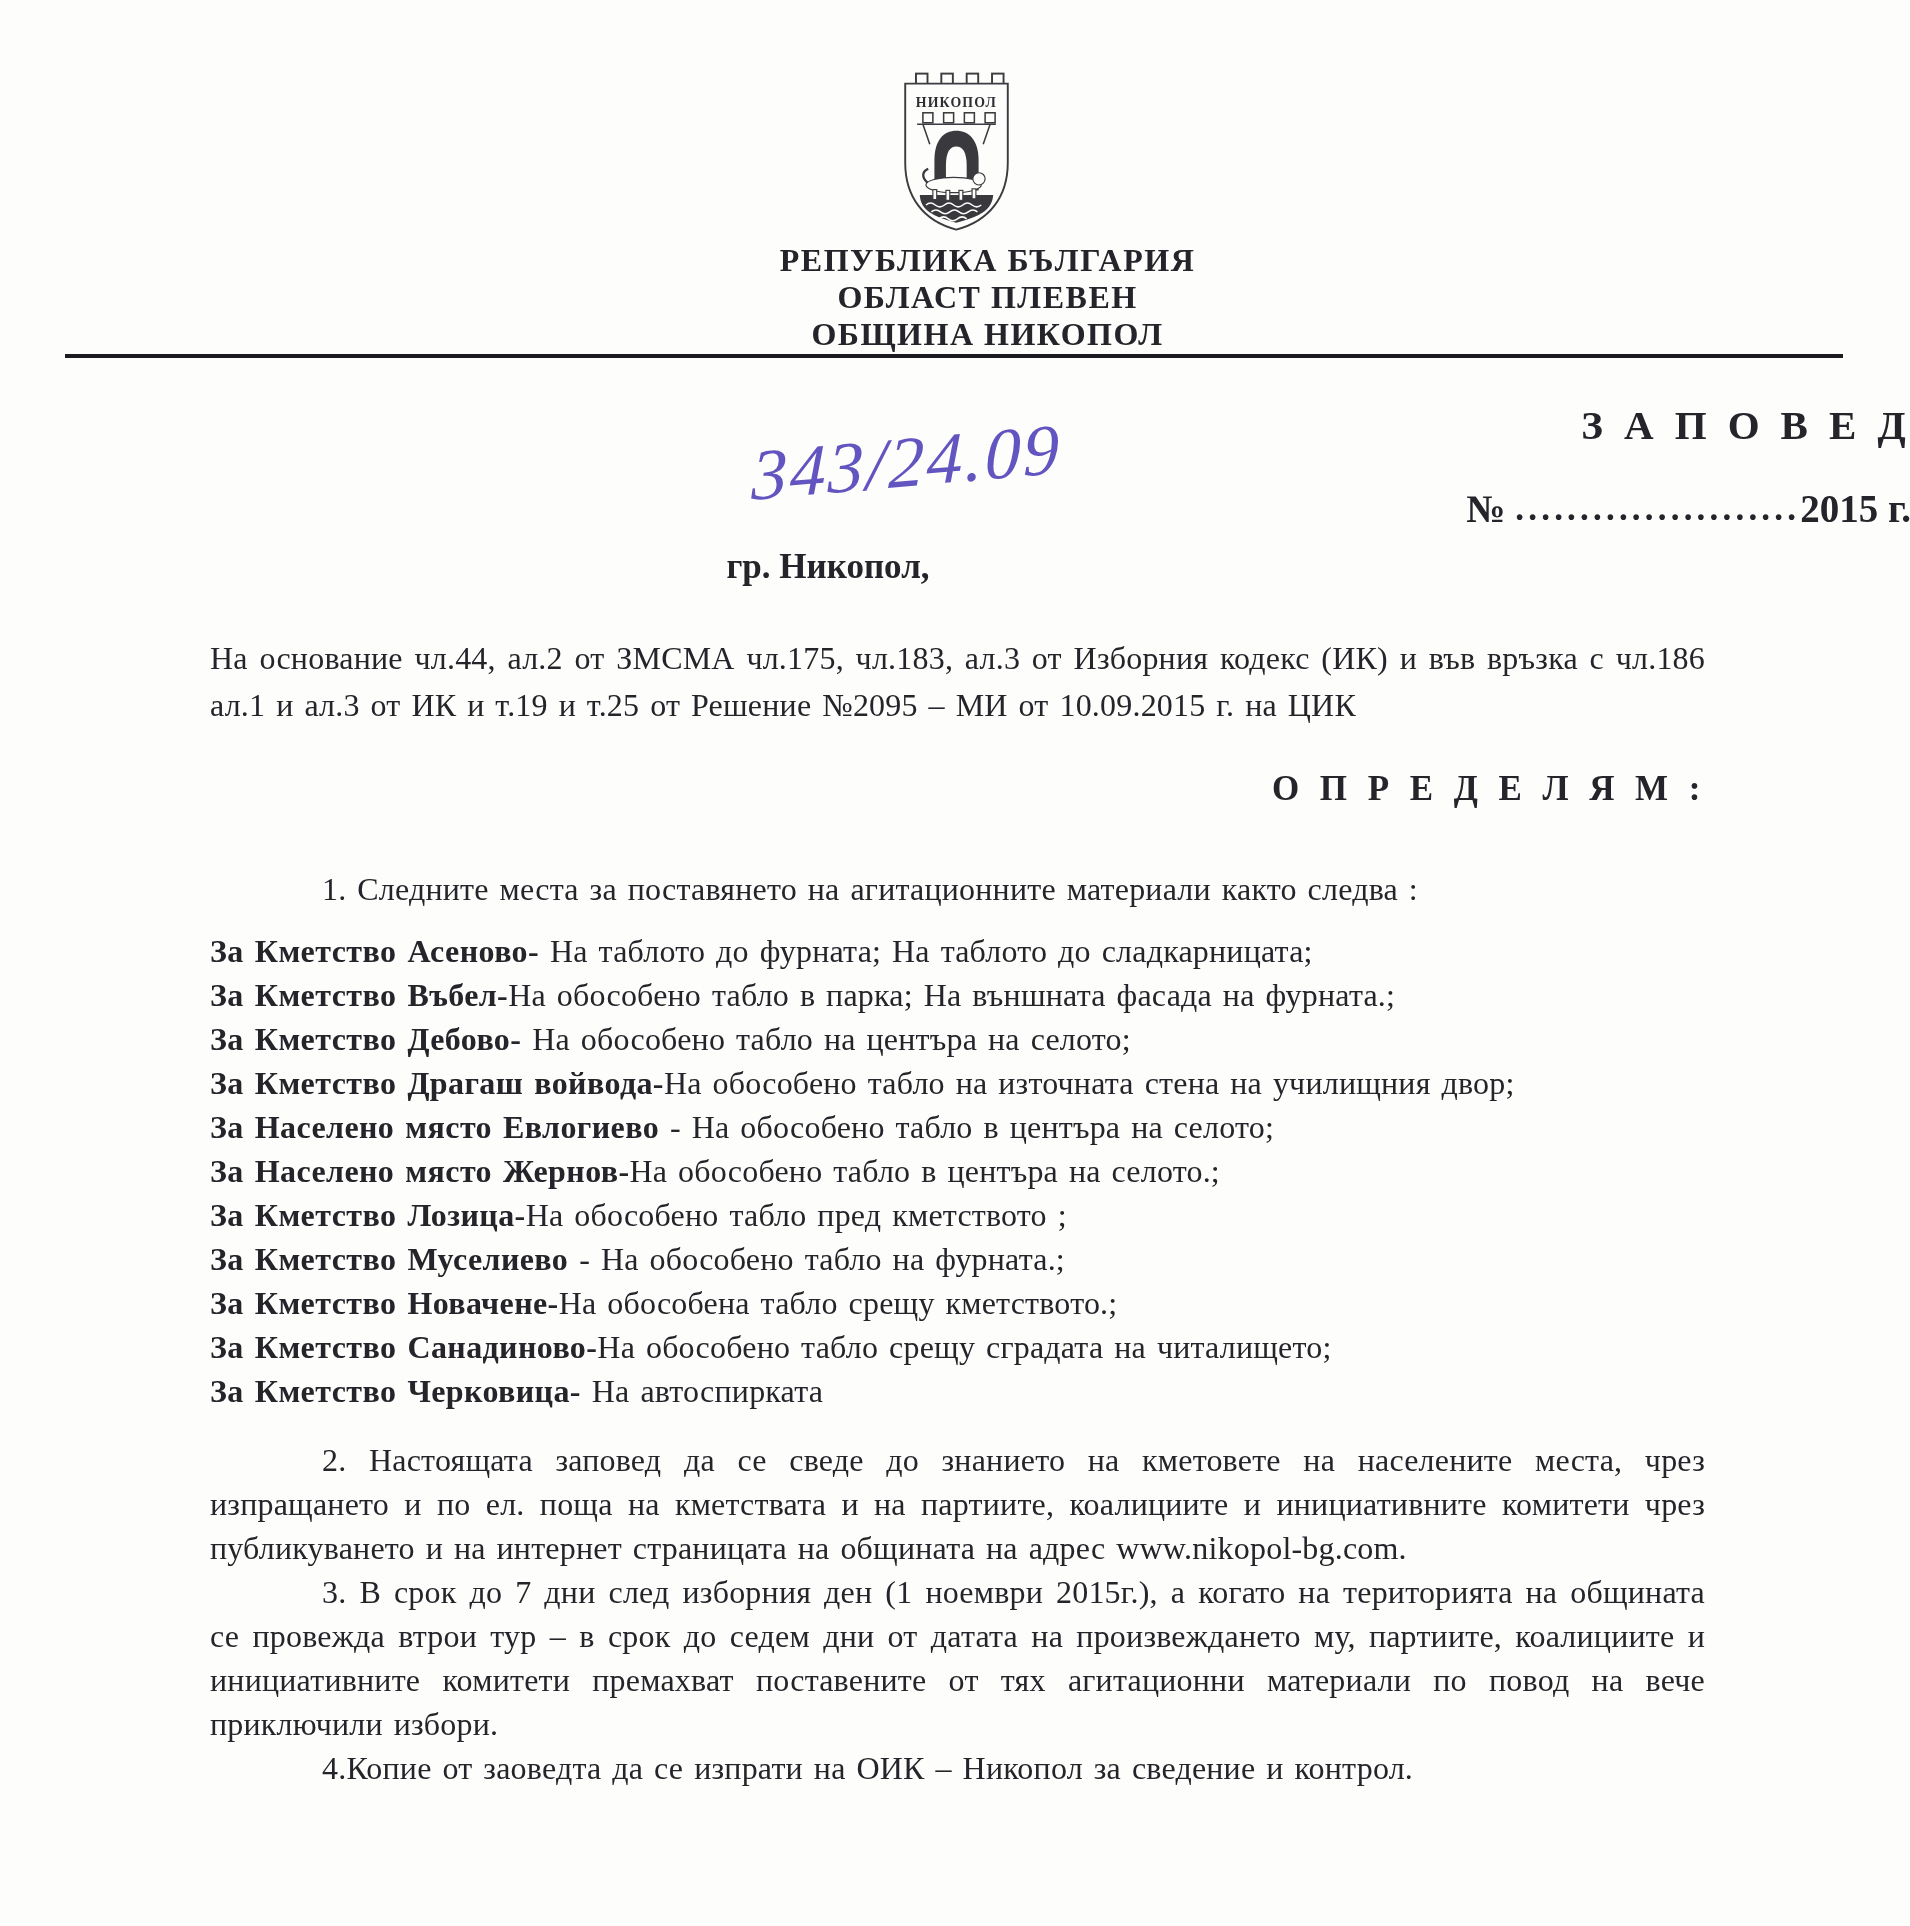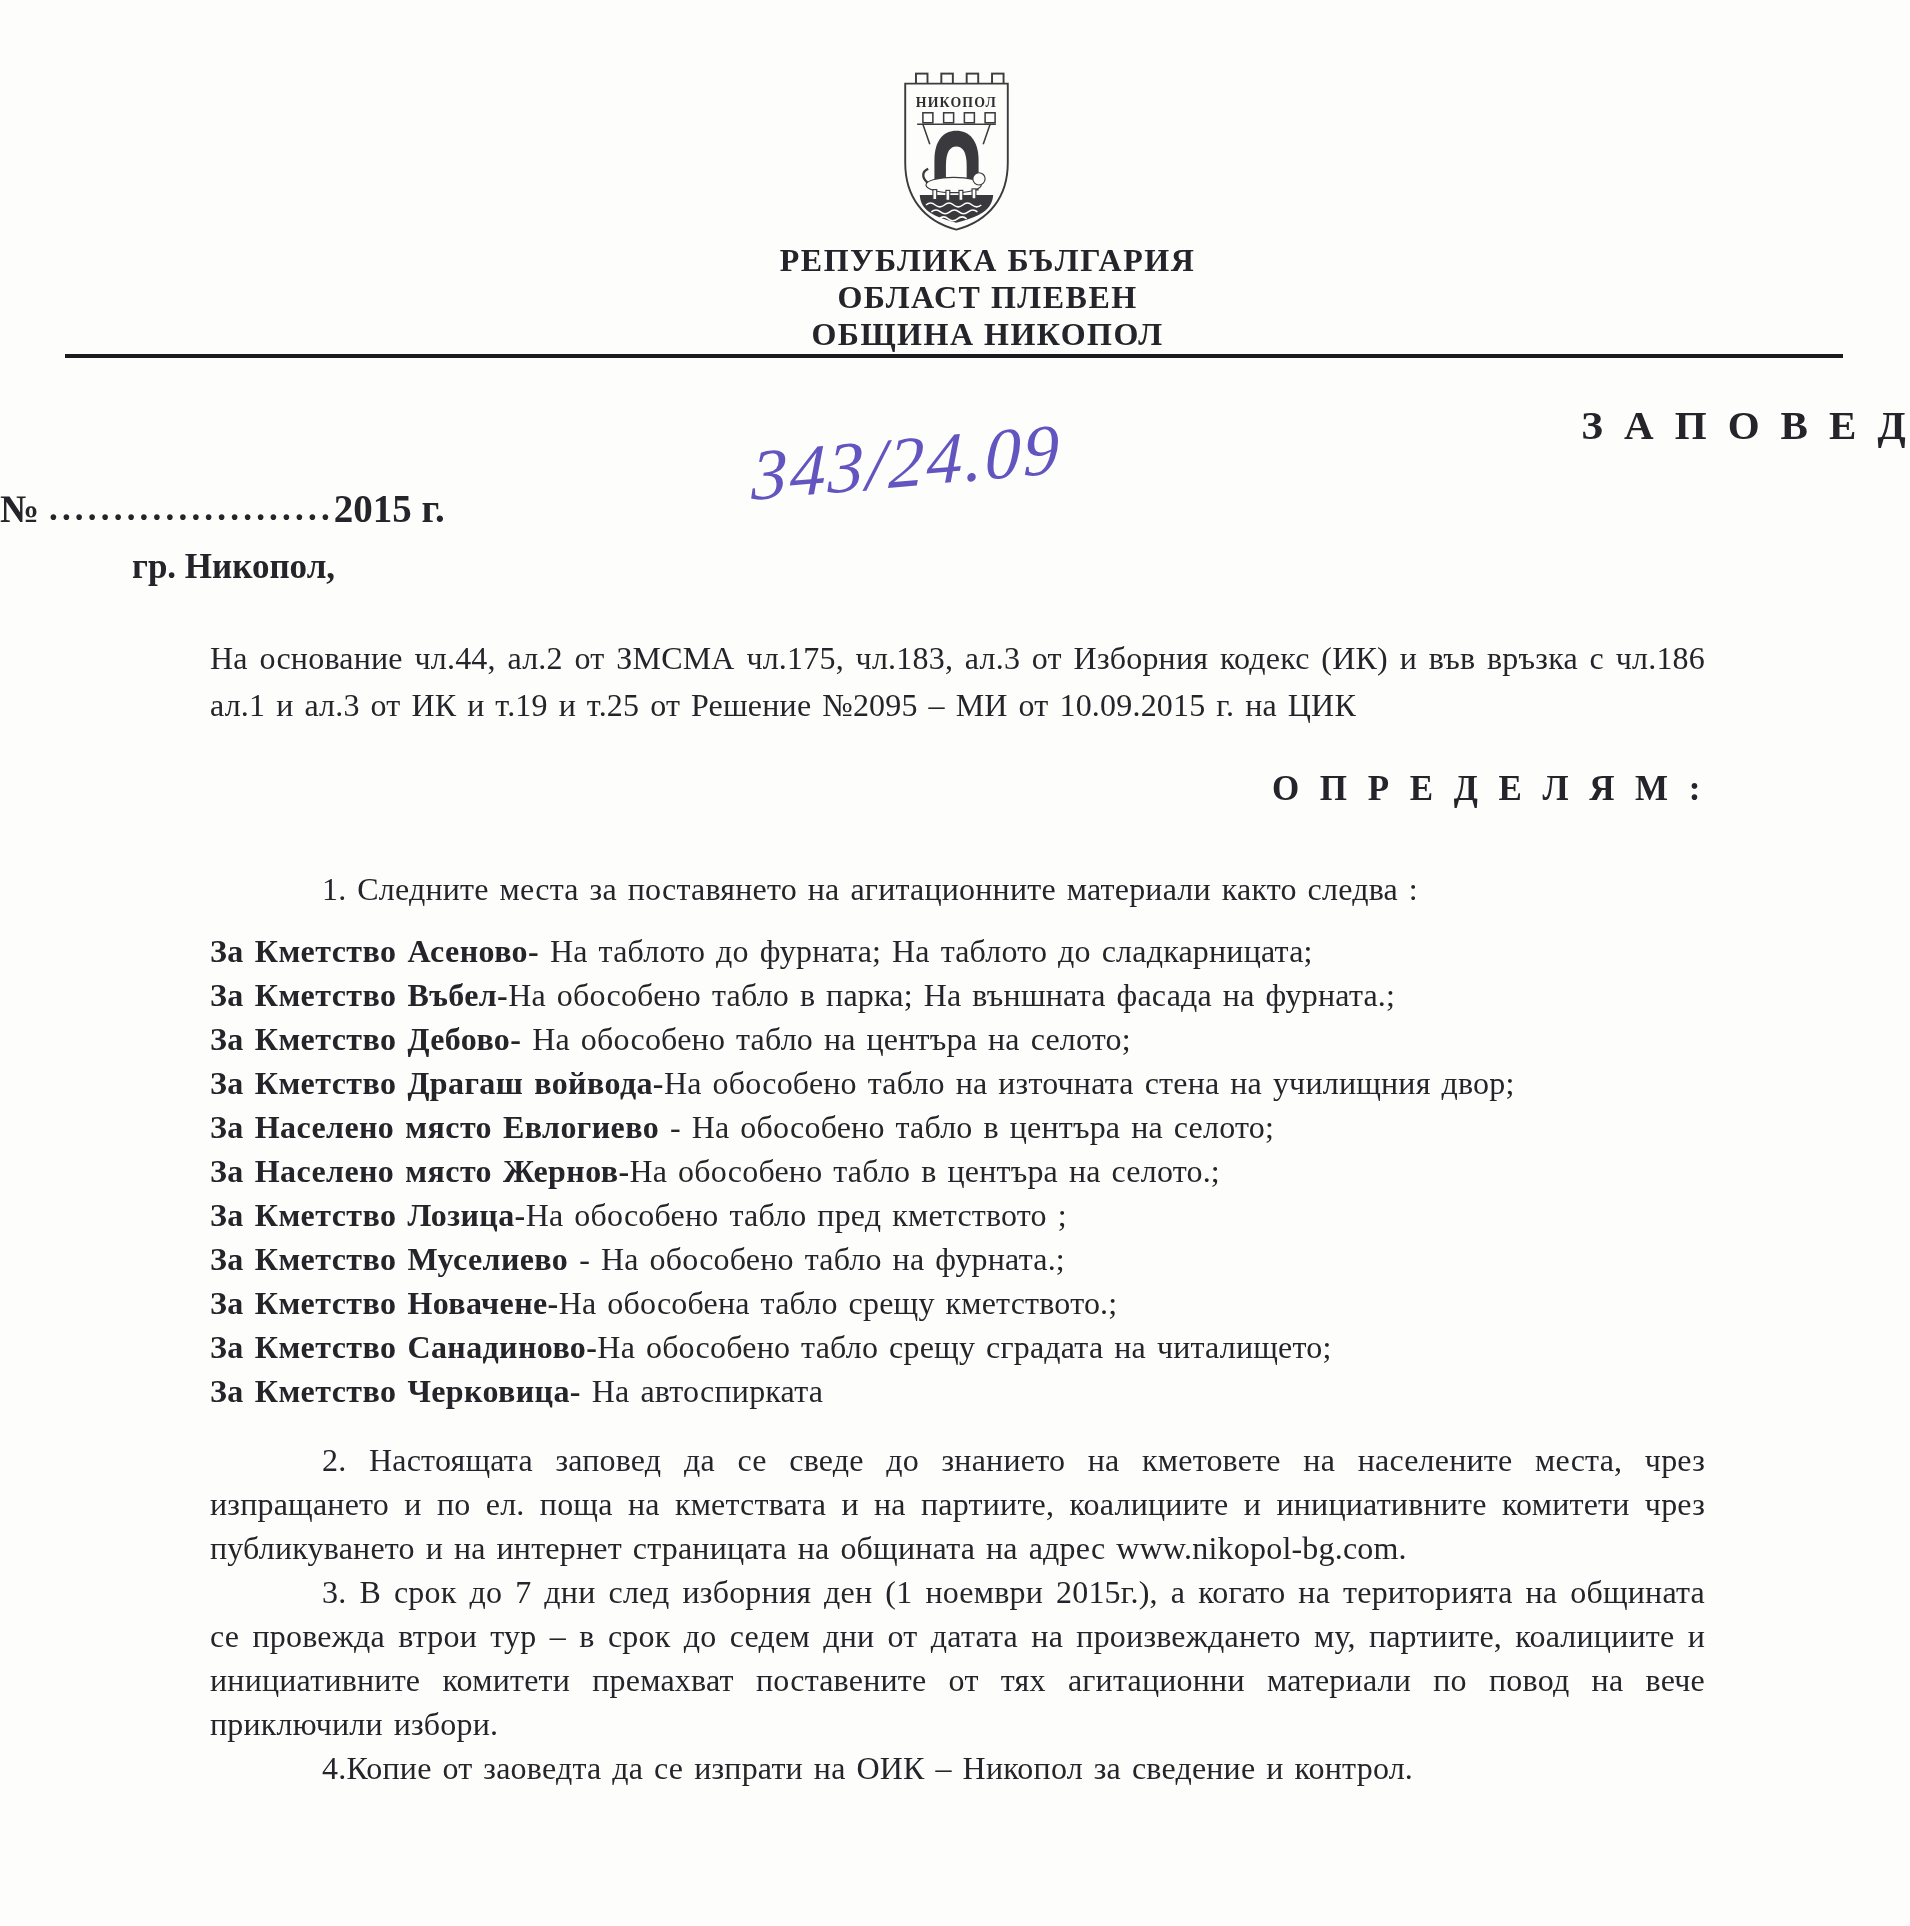--- a/index.html
+++ b/index.html
@@ -35,36 +35,36 @@
   .rule{
     position:absolute; left:65px; top:354px; width:1778px; height:3.5px;
     background:#1c1c20; border:none; margin:0;
   }
   
   .doc-title{
     position:absolute; left:0; top:401px; width:1911px; text-align:right;
     font-weight:bold; font-size:41px; letter-spacing:5.4px;
   }
   .order-line{
-    position:absolute; left:0; top:486px; width:1911px; text-align:left;
+    position:absolute; left:0; top:486px; width:1911px; text-align:right;
     font-weight:bold; font-size:39px; white-space:nowrap;
   }
   .order-line .dots{
     letter-spacing:4.2px; font-size:35px; vertical-align:2.3px;
   }
   .handwriting{
     position:absolute; left:751px; top:435px; width:347px;
     font-style:italic; font-size:72px; letter-spacing:2.3px;
     color:var(--hand);
     transform:rotate(-5deg) skewX(-6deg);
     transform-origin:left bottom;
     white-space:nowrap;
   }
   .city-line{
-    position:absolute; left:16px; top:547px; width:1540px; 
+    position:absolute; left:0; top:547px; width:1540px; text-align:center;
     font-weight:bold; font-size:35px;
     text-indent:116px;
   }
   
   .content{
     position:absolute; left:210px; top:635px; width:1495px;
     font-size:32px; line-height:47px;
     text-align:justify; word-spacing:2.7px; letter-spacing:0.2px;
   }
   .content p{margin:0;}

